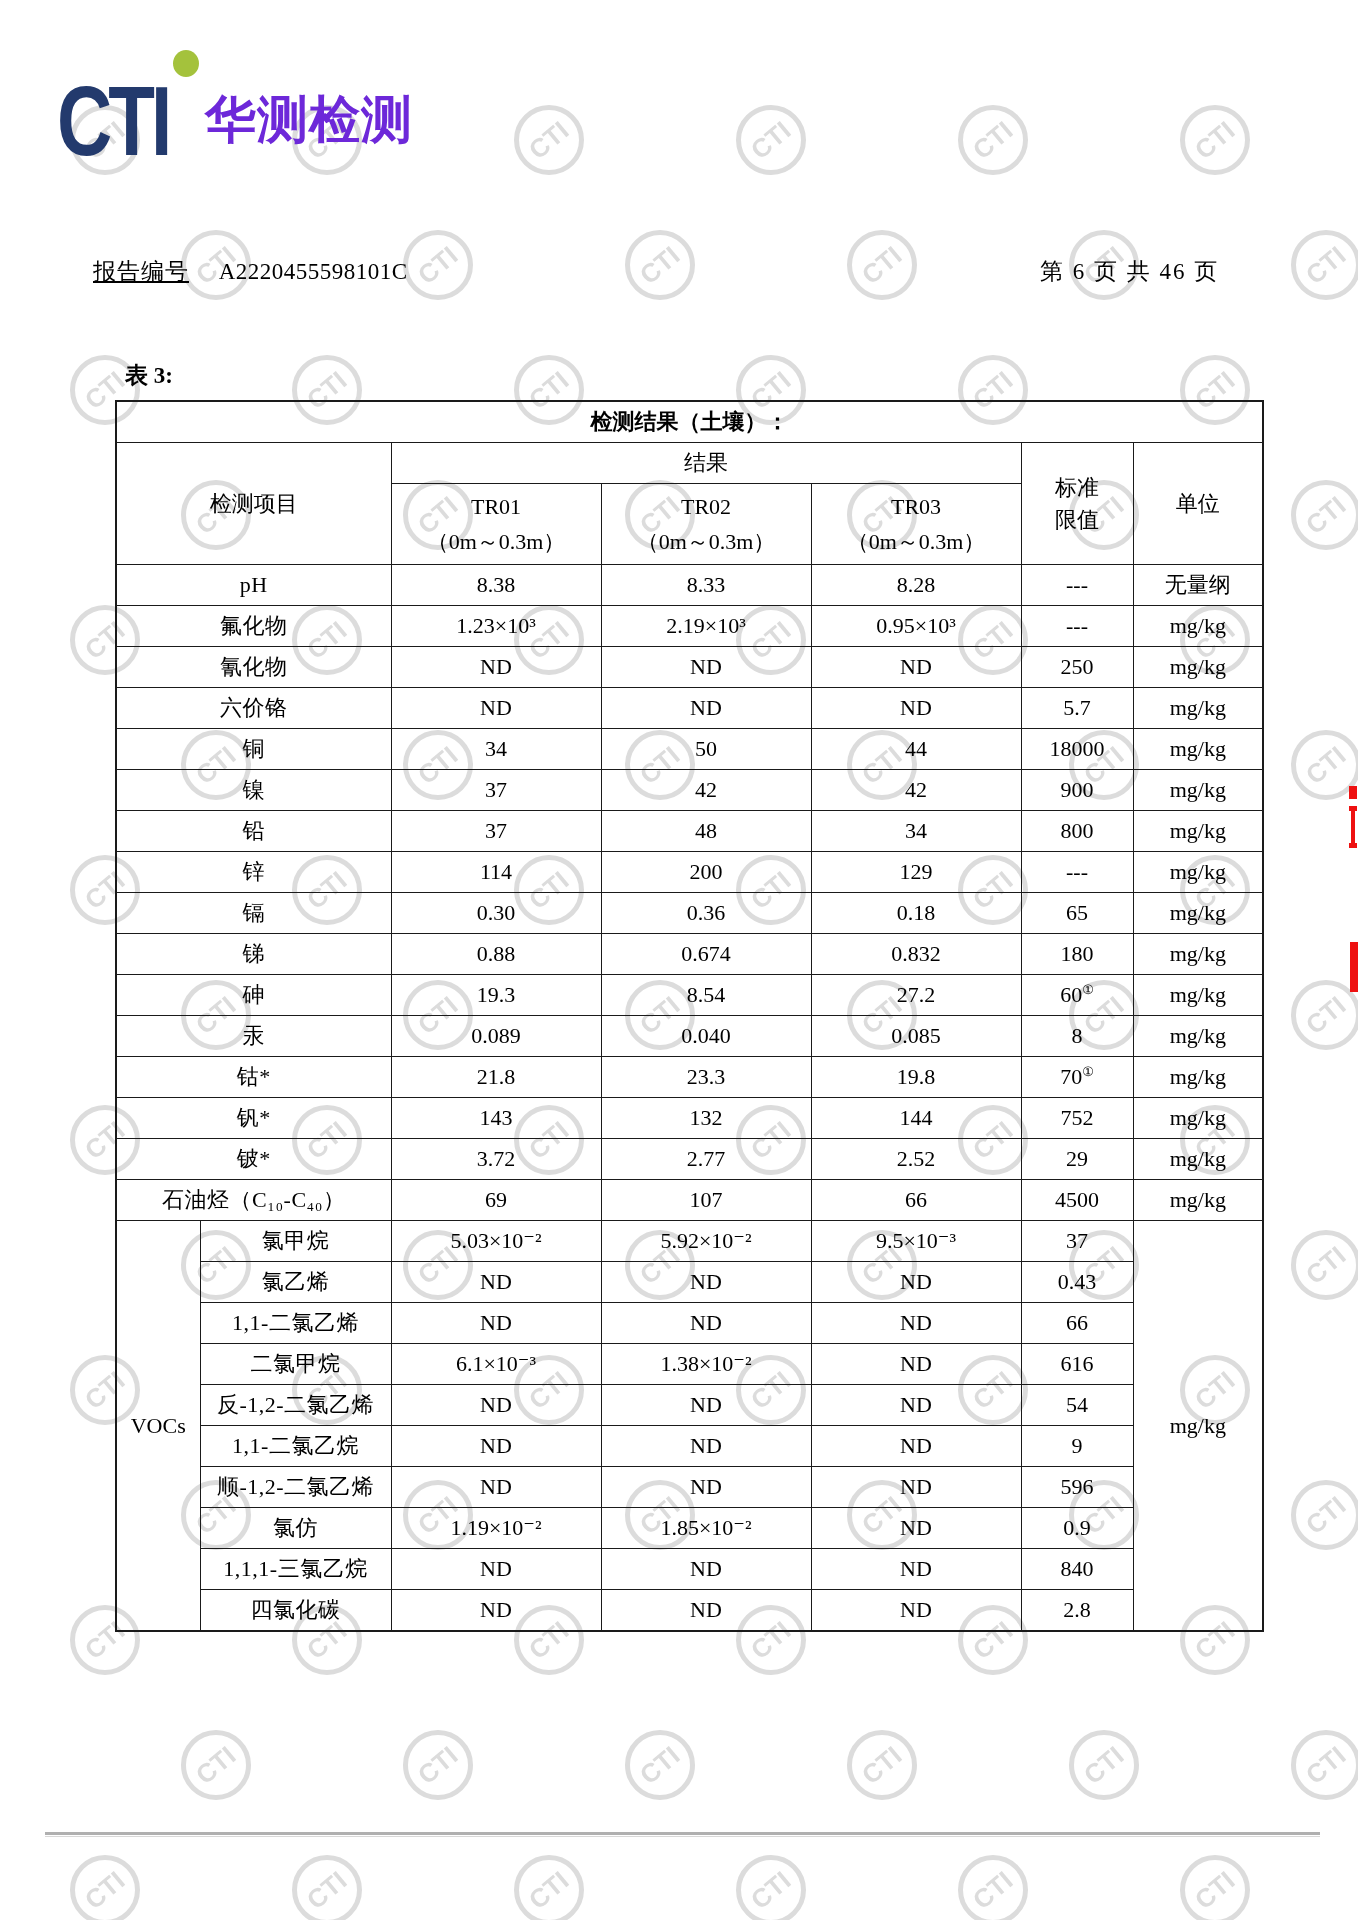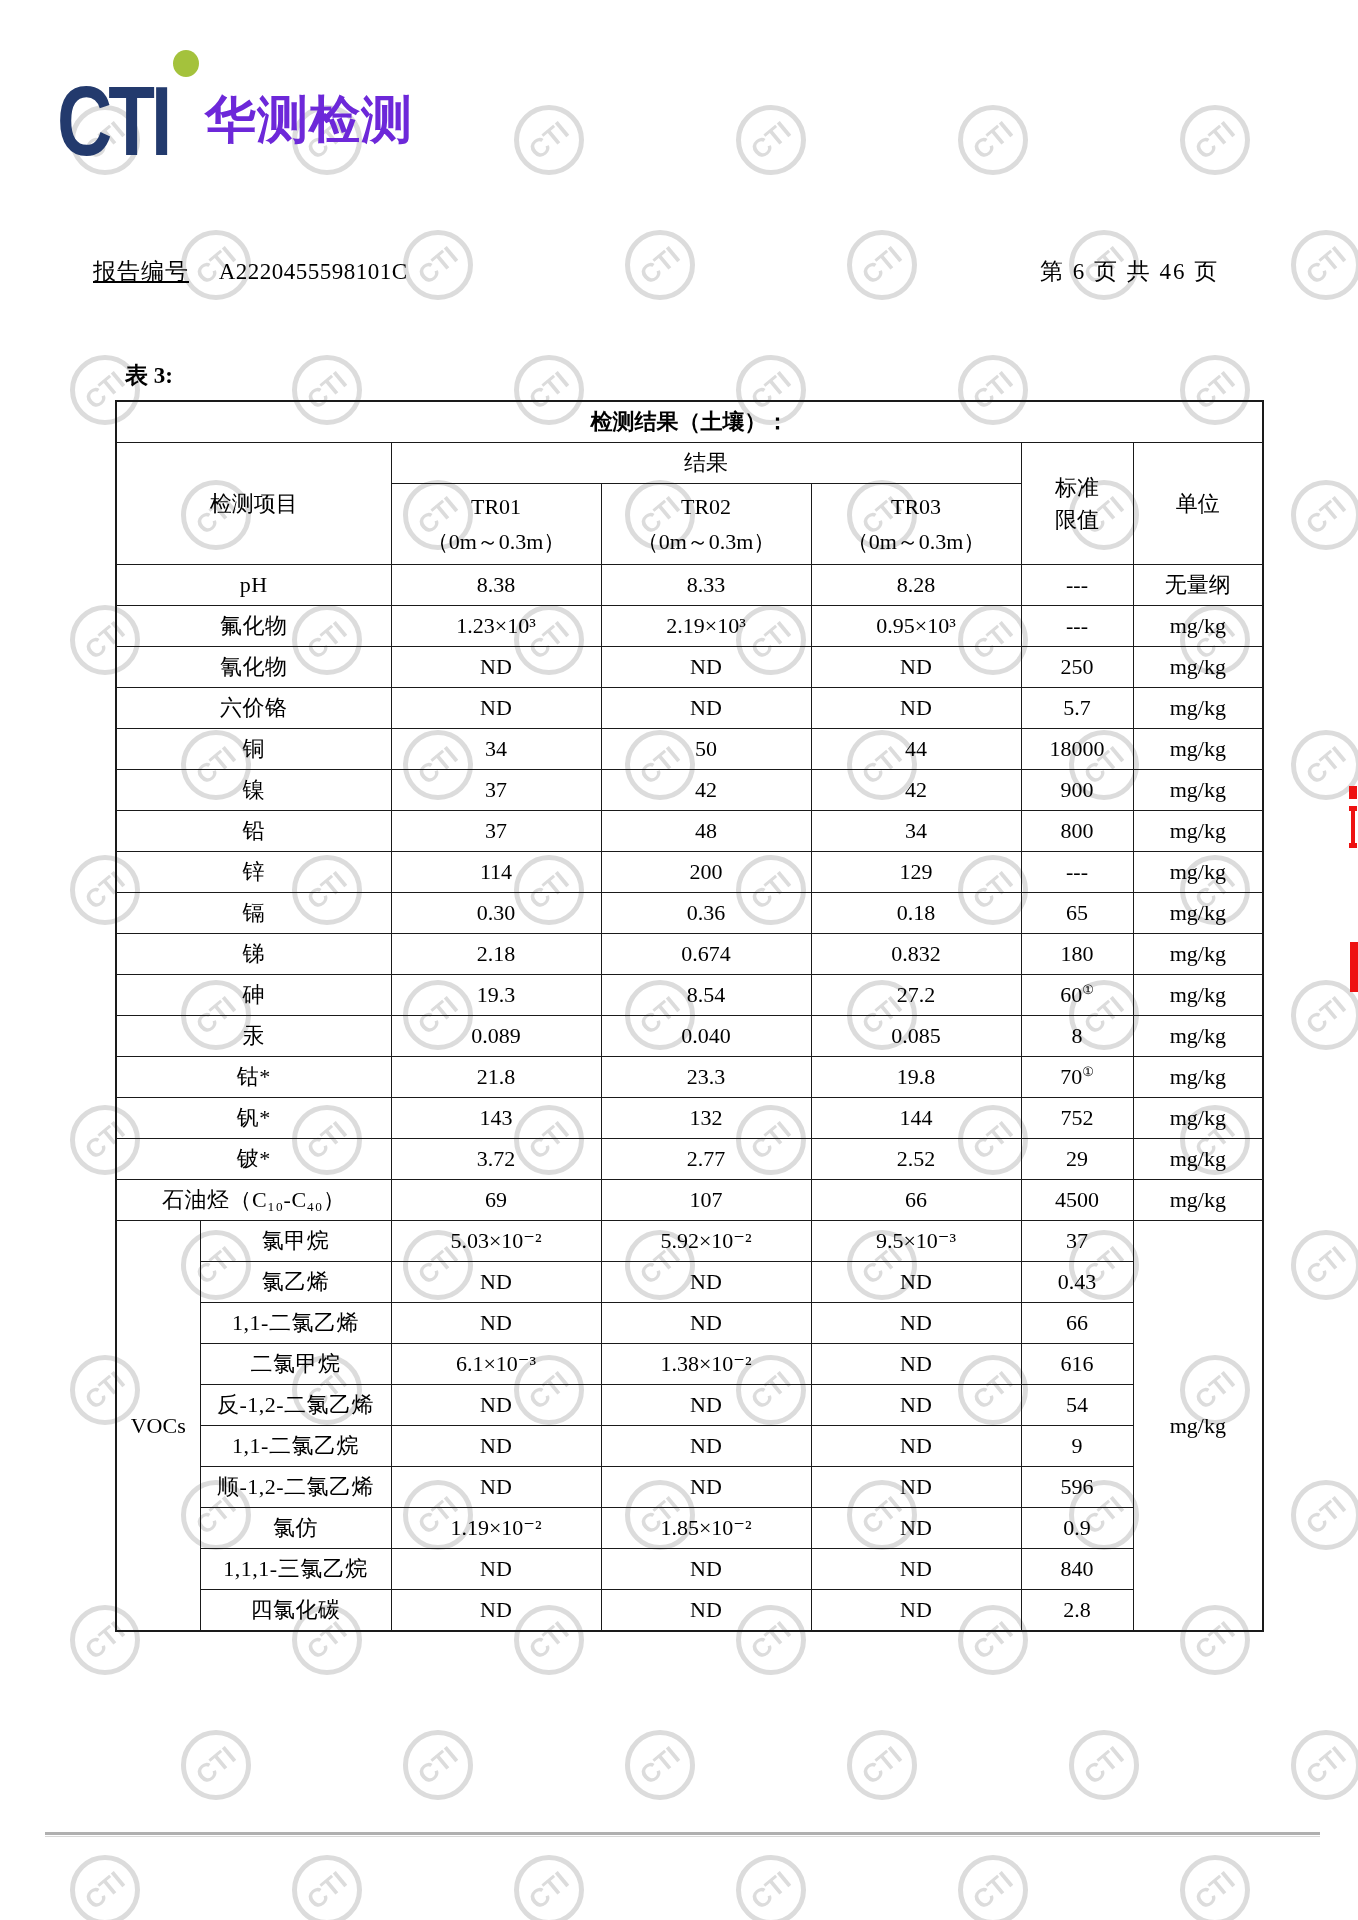--- a/index.html
+++ b/index.html
@@ -468,21 +468,21 @@
             <tr>
               <td class="item" colspan="2"><span>镉</span></td>
               <td><span>0.30</span></td>
               <td><span>0.36</span></td>
               <td><span>0.18</span></td>
               <td><span>65</span><sup></sup></td>
               <td><span>mg/kg</span></td>
             </tr>
             <tr>
               <td class="item" colspan="2"><span>锑</span></td>
-              <td><span>2.18</span></td>
+              <td><span>0.88</span></td>
               <td><span>0.674</span></td>
               <td><span>0.832</span></td>
               <td><span>180</span><sup></sup></td>
               <td><span>mg/kg</span></td>
             </tr>
             <tr>
               <td class="item" colspan="2"><span>砷</span></td>
               <td><span>19.3</span></td>
               <td><span>8.54</span></td>
               <td><span>27.2</span></td>

